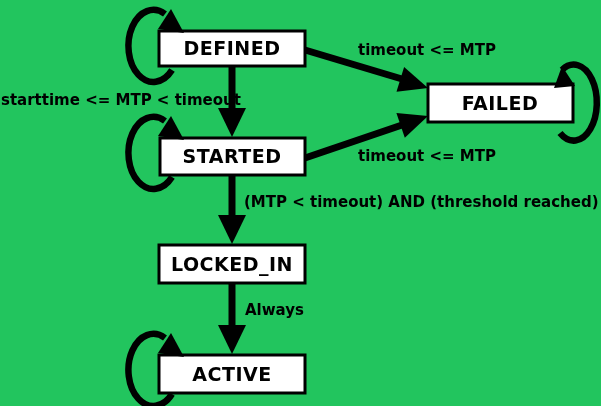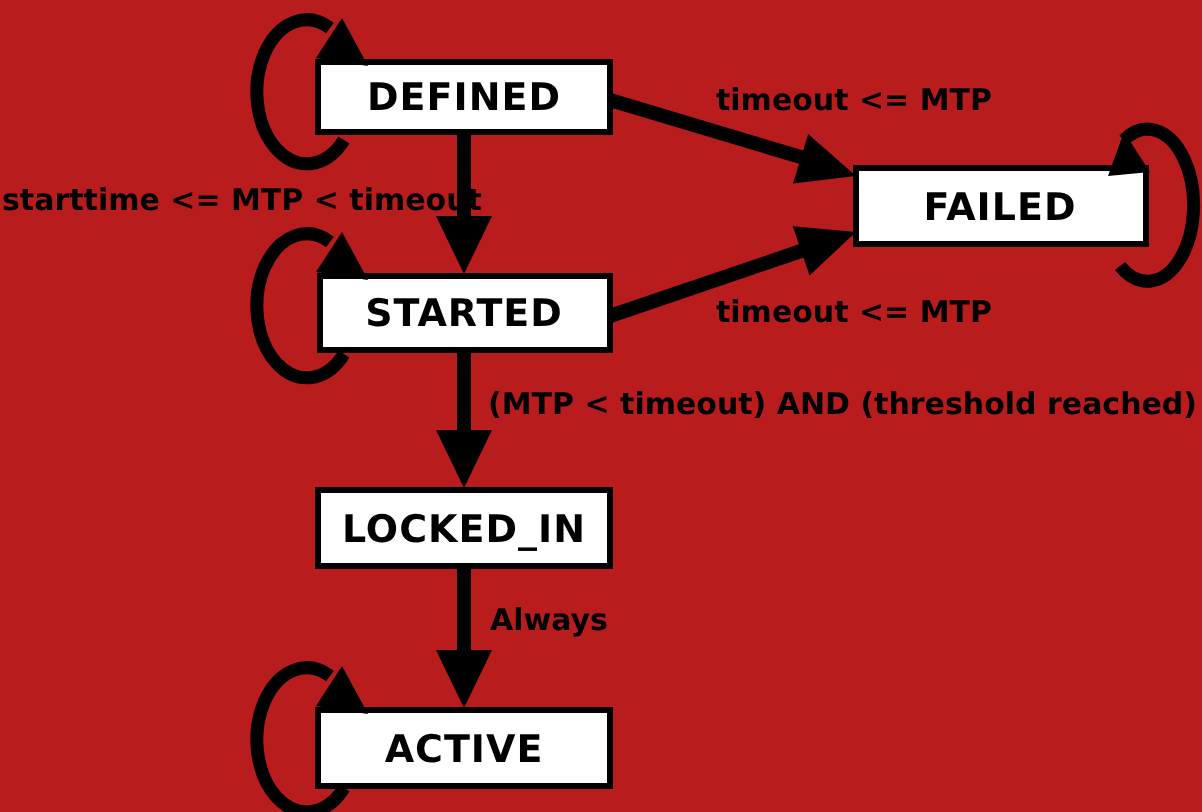--- a/index.html
+++ b/index.html
@@ -4,21 +4,21 @@
 <style>
   html, body {
     margin: 0;
     padding: 0;
     background: #ffffff;
   }
   .canvas {
     position: relative;
     width: 601px;
     height: 406px;
-    background: #b91c1c;
+    background: #22c55e;
     overflow: hidden;
     font-family: "DejaVu Sans", "Liberation Sans", sans-serif;
   }
   svg { display: block; }
   .edge-line {
     fill: none;
     stroke: #000000;
     stroke-width: 7;
   }
   .loop-line {

